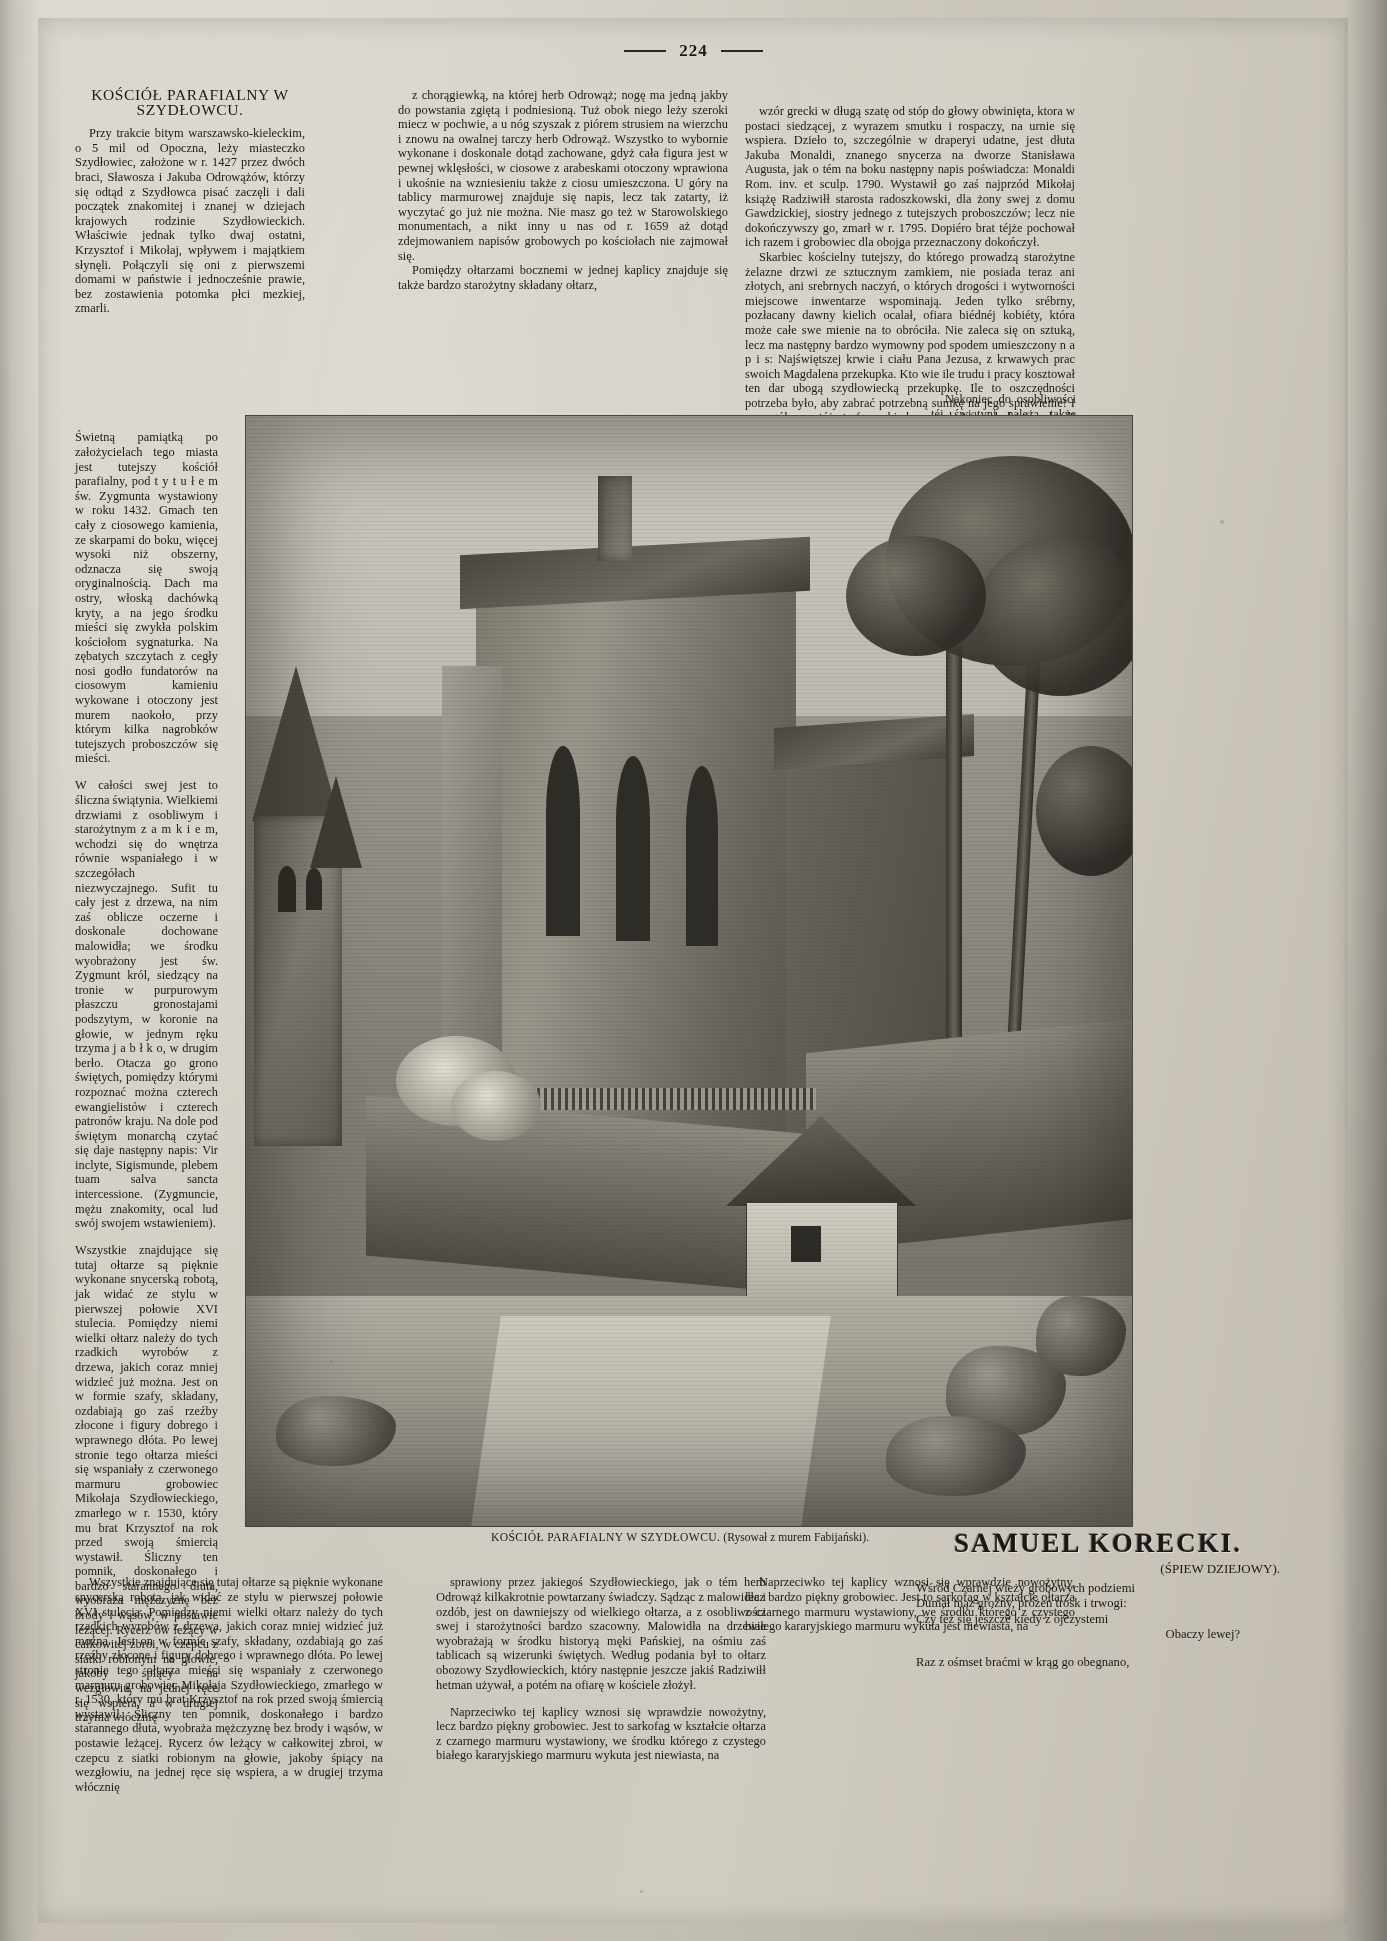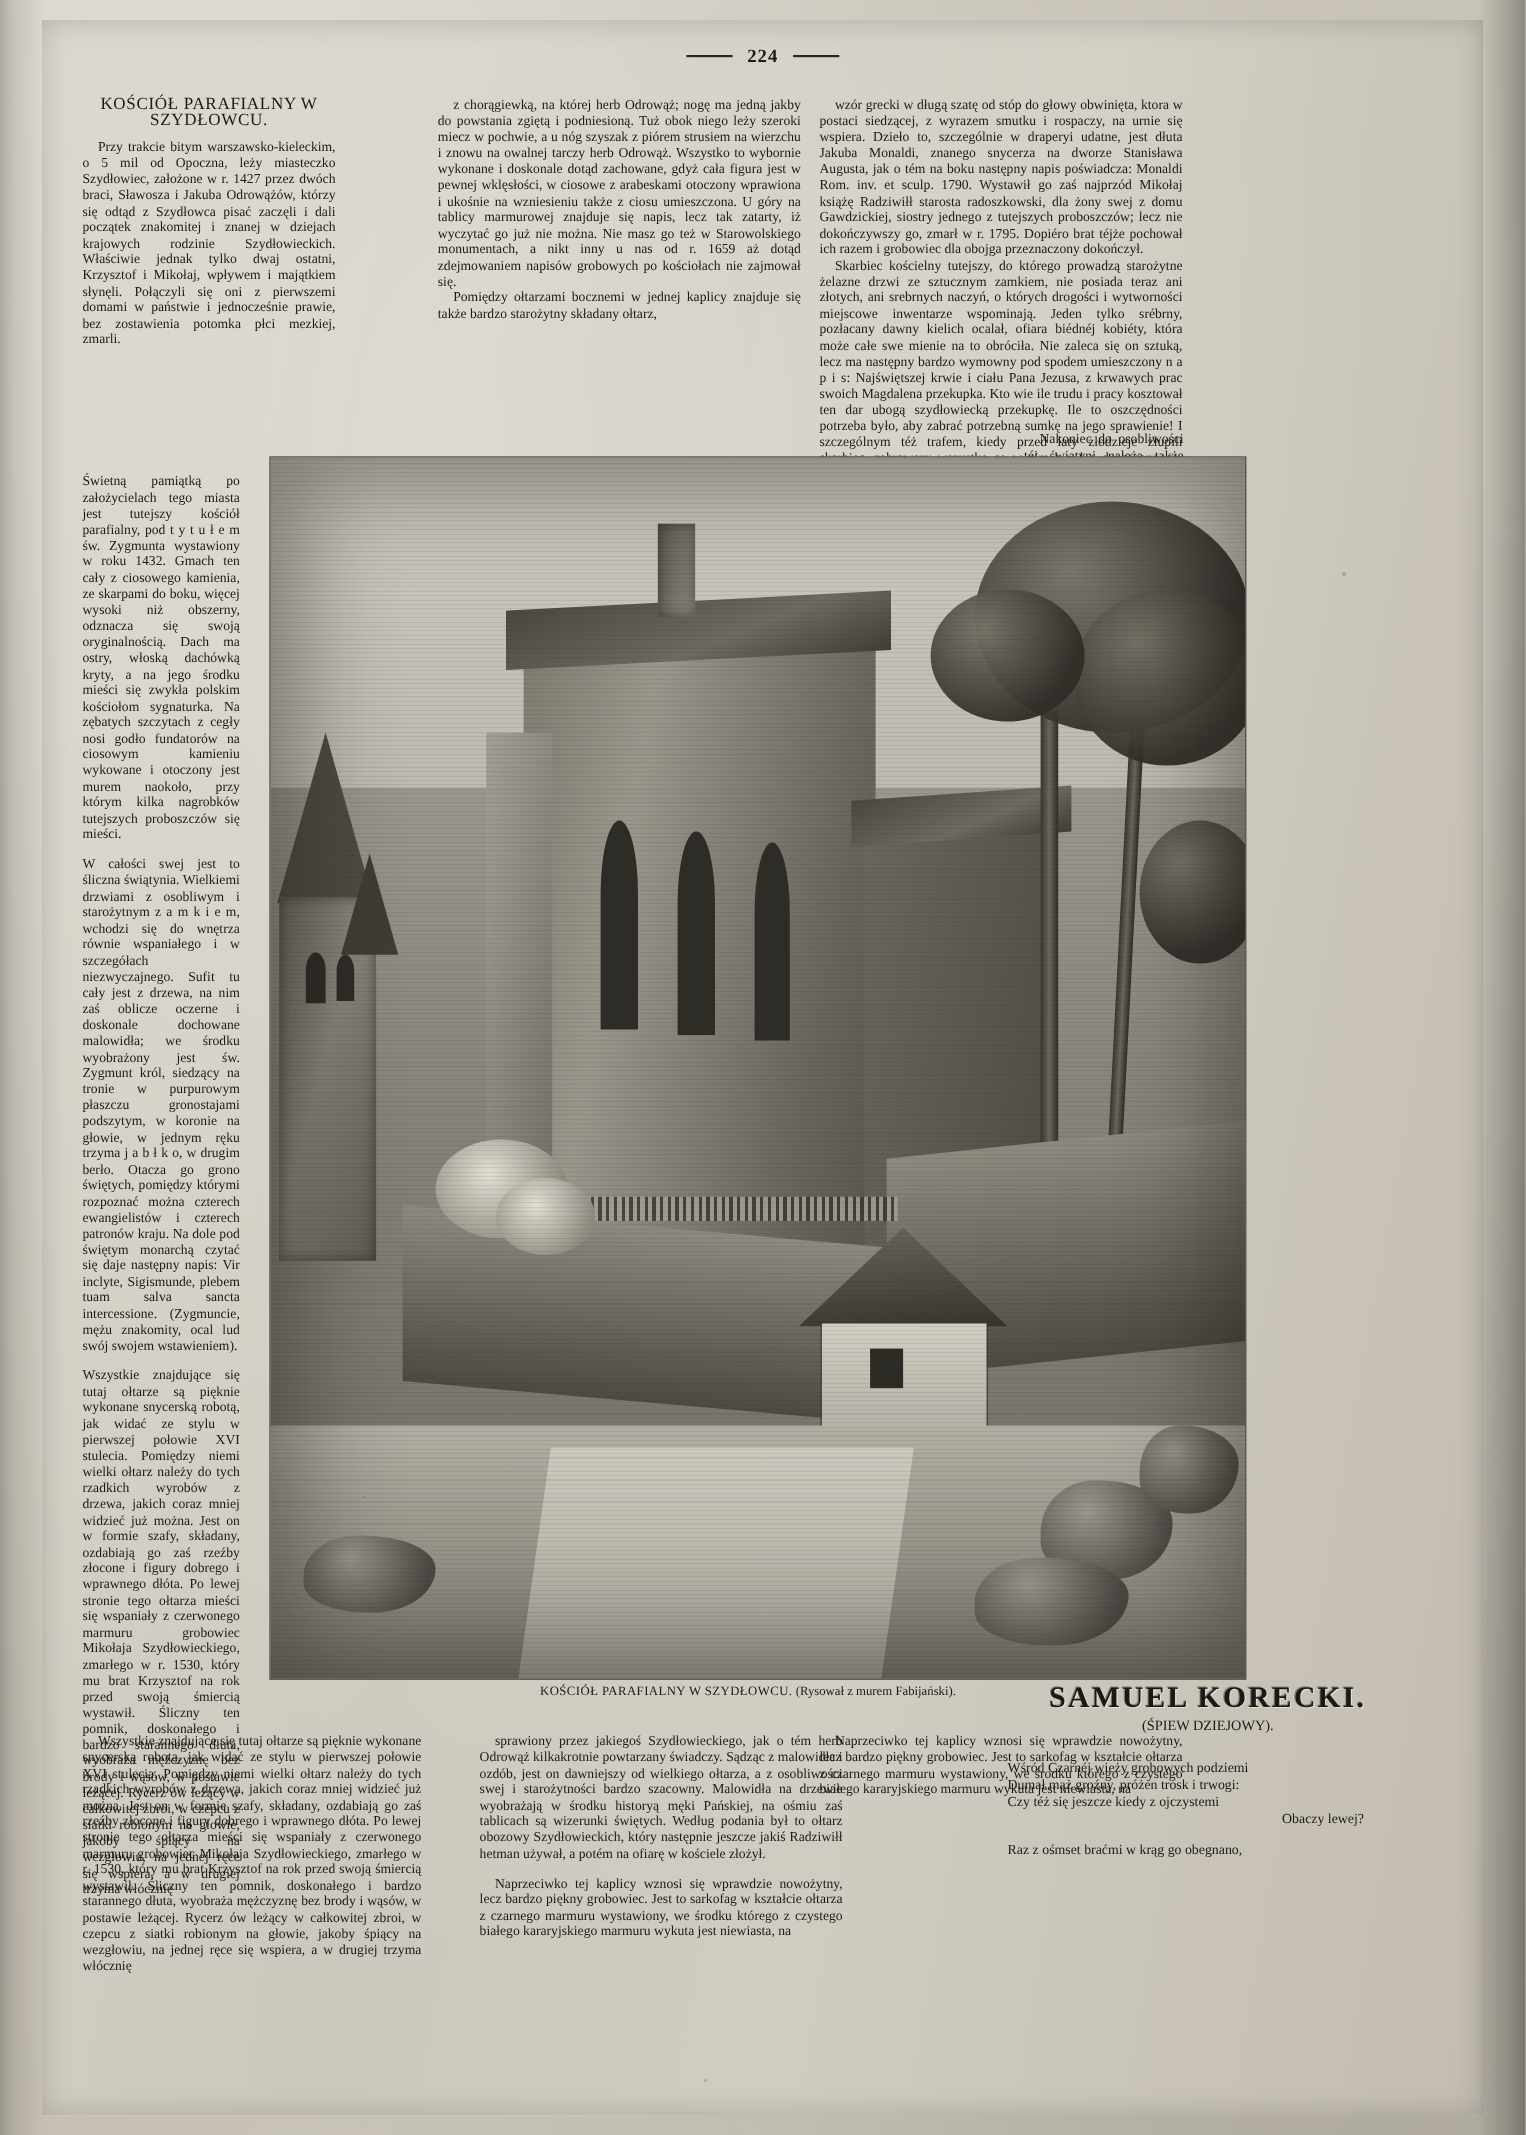--- a/index.html
+++ b/index.html
@@ -74,21 +74,21 @@
     position: absolute;
     text-align: justify;
     font-size: 12.4px;
     line-height: 14.6px;
     hyphens: auto;
   }
   .col p { margin: 0 0 0 0; text-indent: 14px; }
 
   .colA { left: 75px;  top: 88px;  width: 230px; }
   .colB { left: 398px; top: 88px;  width: 330px; }
-  .colC { left: 745px; top: 88px;  width: 330px; }
+  .colC { left: 745px; top: 104px;  width: 330px; }
   .colD { left: 931px; top: 392px; width: 145px; }
 
   .col-title {
     font-size: 15.5px;
     letter-spacing: 0.6px;
     text-align: center;
     margin-bottom: 9px;
     font-weight: normal;
   }
 
@@ -224,21 +224,22 @@
   .poem-title {
     font-size: 27px;
     font-weight: bold;
     letter-spacing: 2px;
     color: #1b1916;
     text-shadow: 1px 1px 0 rgba(255,255,255,0.45), -1px -1px 0 rgba(0,0,0,0.35);
     margin-bottom: 2px;
   }
   .poem-sub {
     font-size: 13px;
-    margin-bottom: 23px;
+    margin-bottom: 4px;
+    text-align: right;
   }
   .poem-stanza {
     font-size: 12.6px;
     line-height: 15.4px;
     text-align: left;
     margin-bottom: 12px;
   }
   .poem-stanza .indent-r { display: block; text-align: right; padding-right: 40px; }
 </style>
 </head>

